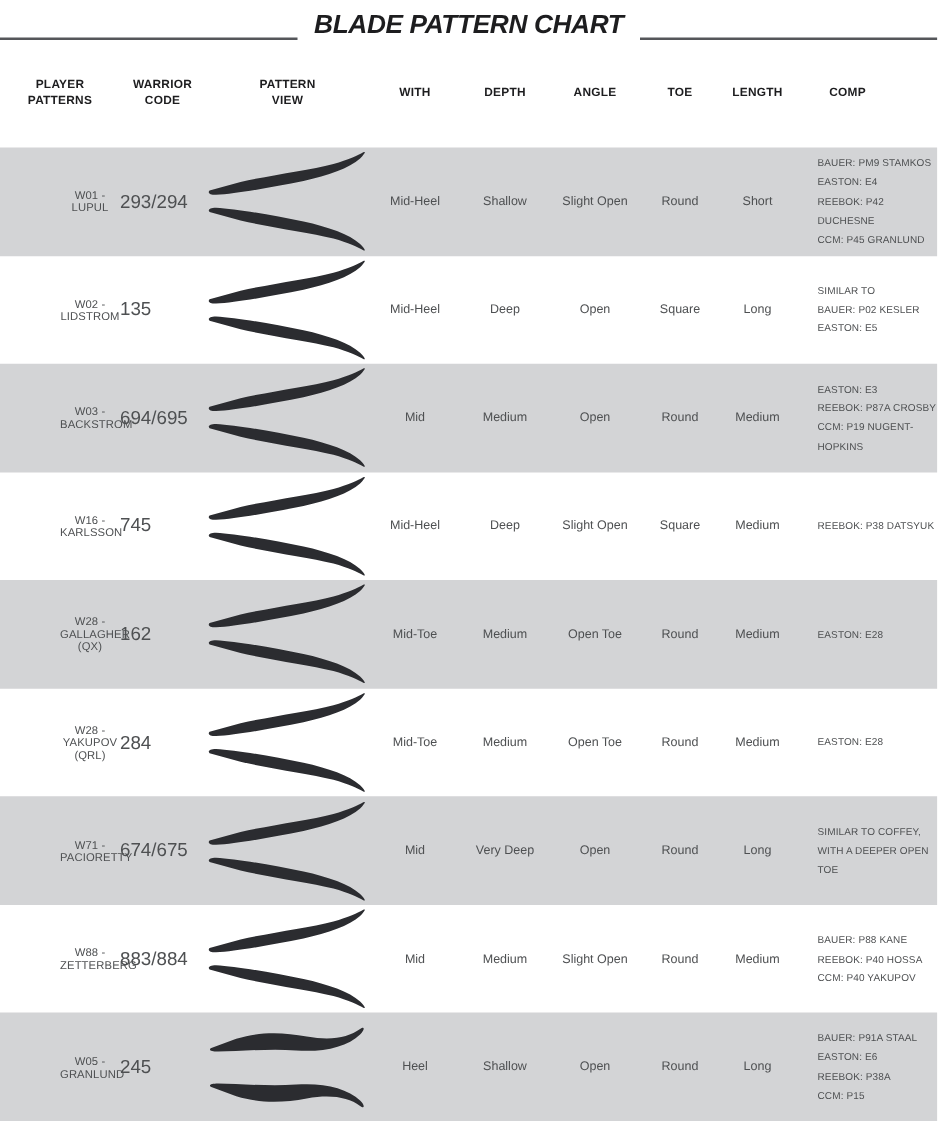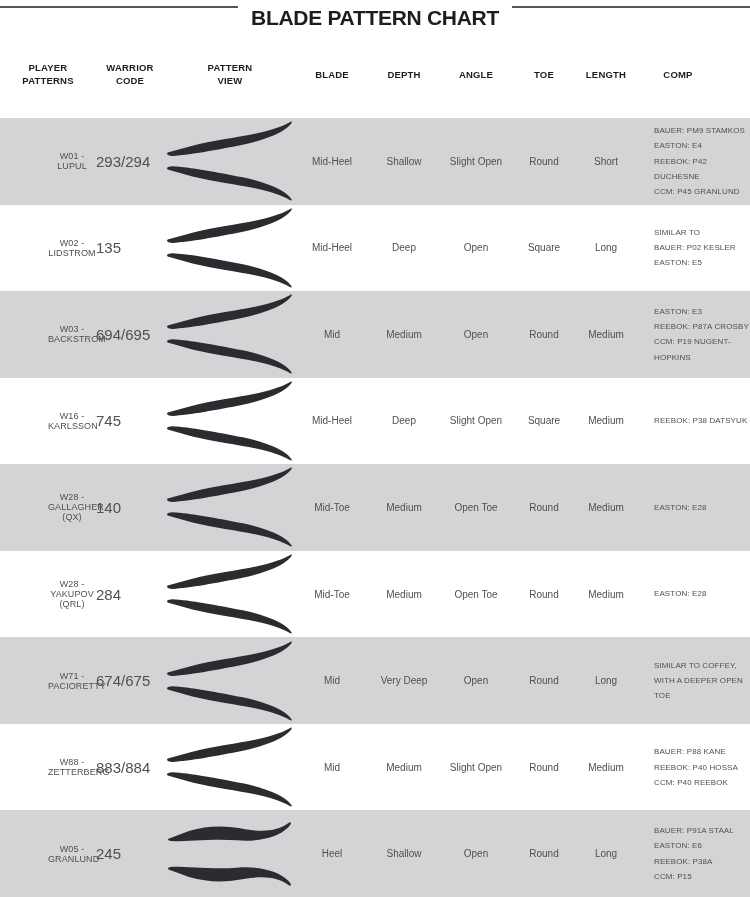--- a/index.html
+++ b/index.html
@@ -11,23 +11,24 @@
   }
   .page {
     width: 750px;
     height: 897px;
     background: var(--page-bg, #ffffff);
     overflow: hidden;
   }
   
   .title-row {
     display: flex;
-    align-items: flex-start;
+    align-items: flex-end;
     height: 32px;
     padding-top: 6px;
+    font-style: italic;
   }
   .rule {
     flex: 1;
     height: 2px;
     background: var(--rule, #55565a);
   }
   .title {
     padding: 0 13px;
     font-size: 21px;
     font-weight: 700;
@@ -105,21 +106,21 @@
     <div class="rule"></div>
   </div>
 
   <div class="grid-cols head-grid">
     <div class="head-cell">PLAYER
 PATTERNS</div>
     <div class="head-cell">WARRIOR
 CODE</div>
     <div class="head-cell">PATTERN
 VIEW</div>
-    <div class="head-cell">BLADE</div>
+    <div class="head-cell">WITH</div>
     <div class="head-cell">DEPTH</div>
     <div class="head-cell">ANGLE</div>
     <div class="head-cell">TOE</div>
     <div class="head-cell">LENGTH</div>
     <div class="head-cell h-comp">COMP</div>
   </div>
 
   <div>
       <div class="grid-cols row alt">
     <div class="cell c-player">W01 - LUPUL</div>
@@ -195,21 +196,21 @@
     <div class="cell c-val">Deep</div>
     <div class="cell c-val">Slight Open</div>
     <div class="cell c-val">Square</div>
     <div class="cell c-val">Medium</div>
     <div class="cell c-comp">
           <div class="comp-line">REEBOK: P38 DATSYUK</div>
         </div>
   </div>
       <div class="grid-cols row alt">
     <div class="cell c-player">W28 - GALLAGHER (QX)</div>
-    <div class="cell c-code">140</div>
+    <div class="cell c-code">162</div>
     <div class="cell c-pattern">
       <svg class="blade" viewBox="0 0 152 96" aria-hidden="true">
         <path d="M3 38 L32 30 C62 23 96 19 119 13 C133 9 142 5 147 2 C150 1 148 4 144 8 C134 17 114 24 91 29 C61 35 28 41 9 42 C3 42 1 40 3 38 Z"></path>
         <path d="M3 58 L32 66 C62 73 96 77 119 83 C133 87 142 91 147 94 C150 95 148 92 144 88 C134 79 114 72 91 67 C61 61 28 55 9 54 C3 54 1 56 3 58 Z"></path>
       </svg>
     </div>
     <div class="cell c-val">Mid-Toe</div>
     <div class="cell c-val">Medium</div>
     <div class="cell c-val">Open Toe</div>
     <div class="cell c-val">Round</div>
@@ -265,21 +266,21 @@
       </svg>
     </div>
     <div class="cell c-val">Mid</div>
     <div class="cell c-val">Medium</div>
     <div class="cell c-val">Slight Open</div>
     <div class="cell c-val">Round</div>
     <div class="cell c-val">Medium</div>
     <div class="cell c-comp">
           <div class="comp-line">BAUER: P88 KANE</div>
           <div class="comp-line">REEBOK: P40 HOSSA</div>
-          <div class="comp-line">CCM: P40 REEBOK</div>
+          <div class="comp-line">CCM: P40 YAKUPOV</div>
         </div>
   </div>
       <div class="grid-cols row alt">
     <div class="cell c-player">W05 - GRANLUND</div>
     <div class="cell c-code">245</div>
     <div class="cell c-pattern">
       <svg class="blade" viewBox="0 0 152 96" aria-hidden="true">
         <path d="M4 30 L28 21 C52 14 72 15 94 19 C117 23 133 20 144 12 C148 9 149 12 144 17 C132 29 108 34 84 32 C58 30 30 33 11 33 C5 33 2 32 4 30 Z"></path>
         <path d="M4 66 L28 75 C52 82 72 81 94 77 C117 73 133 76 144 84 C148 87 149 84 144 79 C132 67 108 62 84 64 C58 66 30 63 11 63 C5 63 2 64 4 66 Z"></path>
       </svg>

